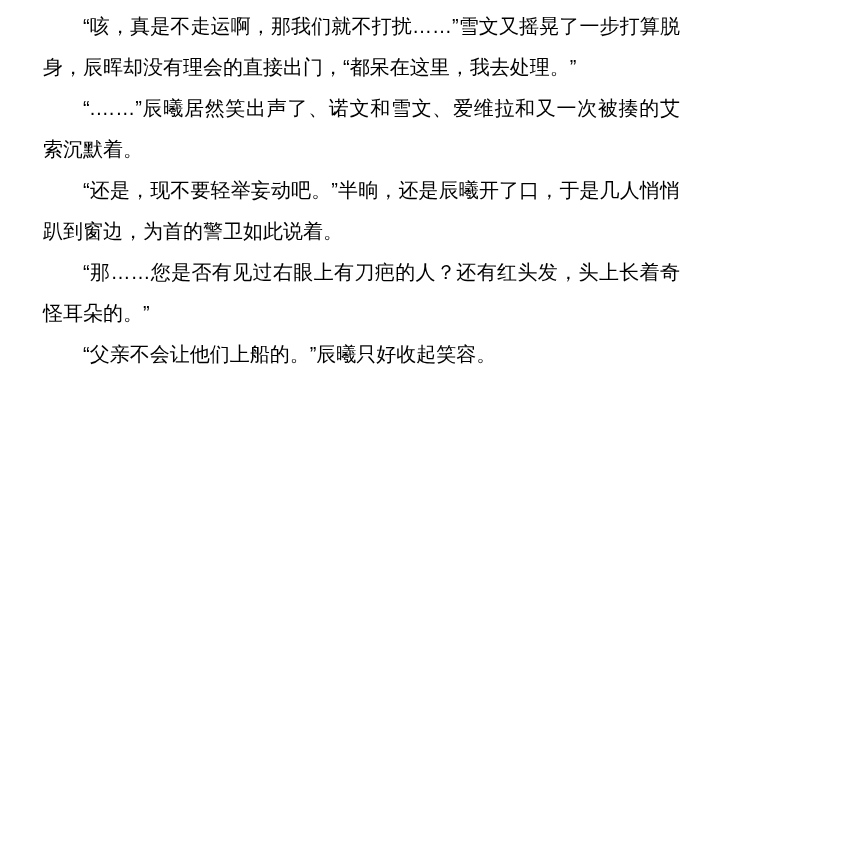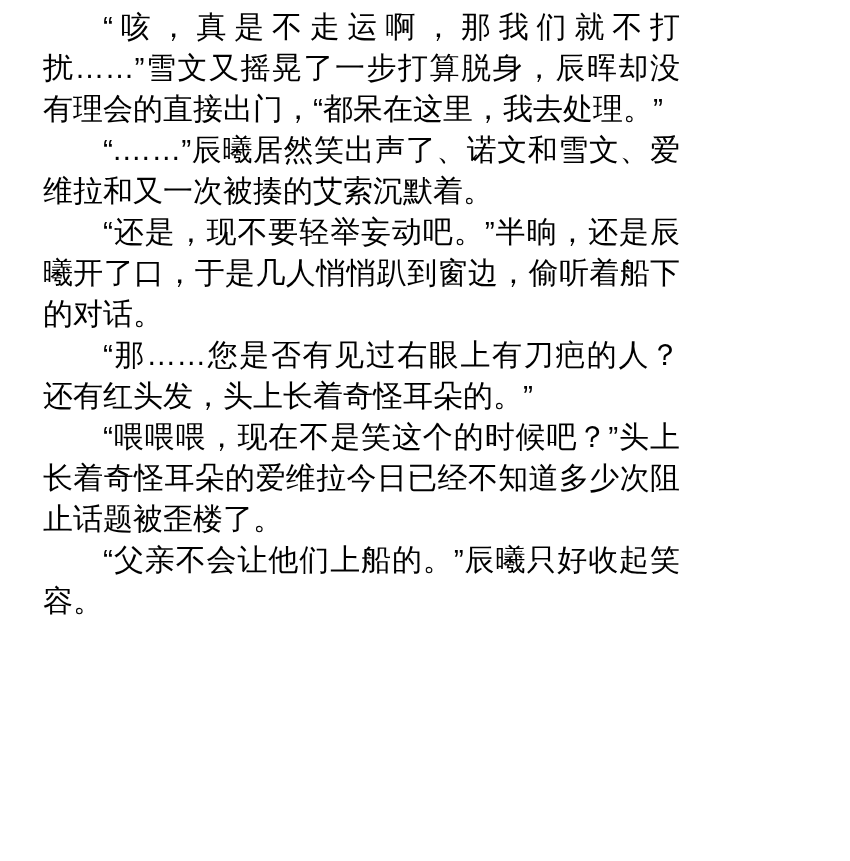--- a/index.html
+++ b/index.html
@@ -9,35 +9,34 @@
   }
   .reader-page {
     position: relative;
     width: 736px;
     height: 861px;
     box-sizing: border-box;
     padding: 6px 56px 0 43px;
     background: #ffffff;
     color: #000000;
     font-family: "Liberation Sans", sans-serif;
-    font-size: 30px;
+    font-size: 20px;
     line-height: 41px;
     text-align: justify;
     overflow: hidden;
   }
   .reader-page p {
     margin: 0;
     padding: 0;
     text-indent: 2em;
     word-break: break-all;
   }
 </style>
 </head>
 <body>
 
 <div class="reader-page" style="background: rgb(255, 255, 255); color: rgb(0, 0, 0);">
   <p>“咳，真是不走运啊，那我们就不打扰……”雪文又摇晃了一步打算脱身，辰晖却没有理会的直接出门，“都呆在这里，我去处理。”</p>
   <p>“.……”辰曦居然笑出声了、诺文和雪文、爱维拉和又一次被揍的艾索沉默着。</p>
-  <p>“还是，现不要轻举妄动吧。”半晌，还是辰曦开了口，于是几人悄悄趴到窗边，偷听着船下的对话。</p>
+  <p>“还是，现不要轻举妄动吧。”半晌，还是辰曦开了口，于是几人悄悄趴到窗边，为首的警卫如此说着。</p>
   <p>“那……您是否有见过右眼上有刀疤的人？还有红头发，头上长着奇怪耳朵的。”</p>
-  <p>“喂喂喂，现在不是笑这个的时候吧？”头上长着奇怪耳朵的爱维拉今日已经不知道多少次阻止话题被歪楼了。</p>
   <p>“父亲不会让他们上船的。”辰曦只好收起笑容。</p>
 </div>
 
 </body></html>

